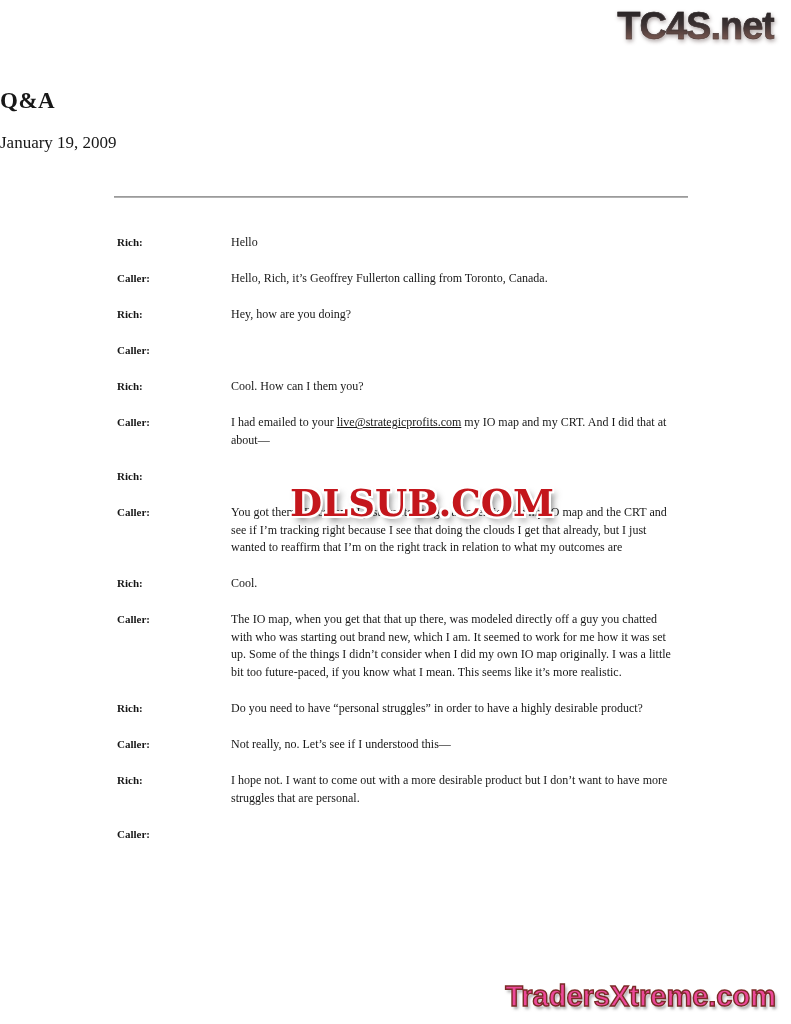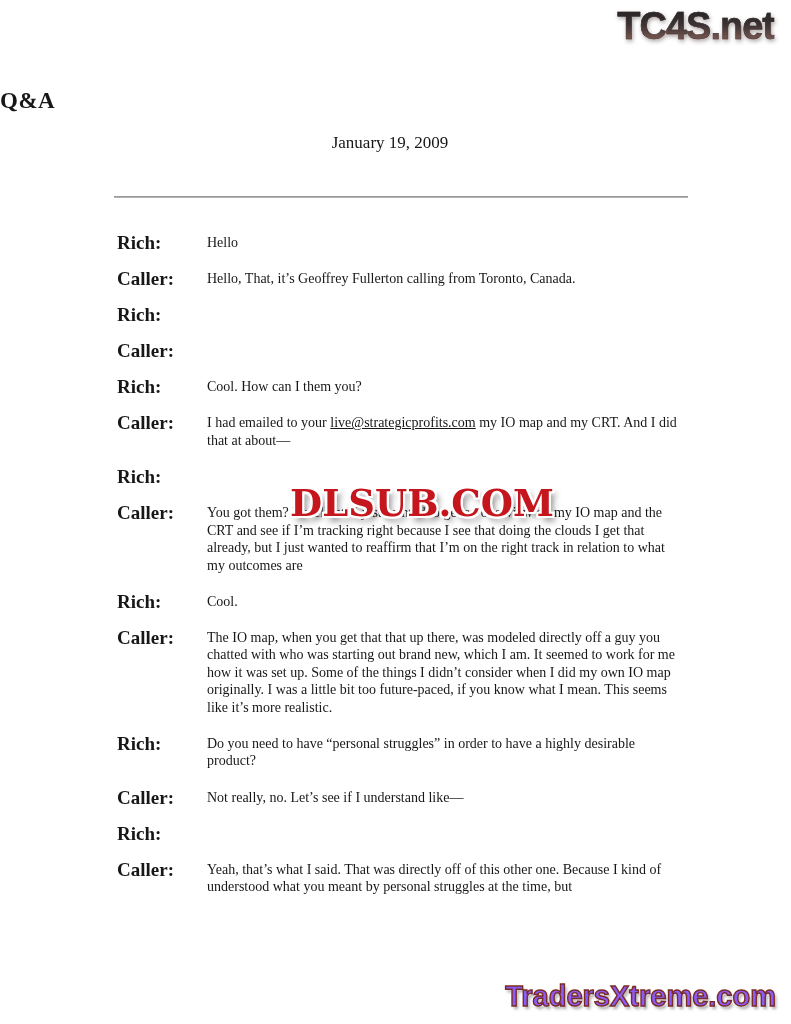--- a/index.html
+++ b/index.html
@@ -47,21 +47,21 @@
     width: 100%;
     font-size: 23px;
     font-weight: bold;
     letter-spacing: 0.5px;
   }
   .qa-date {
     position: absolute;
     top: 133px;
     left: 0;
     width: 100%;
-    text-align: center;
+    text-align: left;
     font-size: 17px;
   }
 
   
   .rule {
     position: absolute;
     top: 196px;
     left: 114px;
     width: 574px;
     height: 2px;
@@ -77,27 +77,28 @@
   }
   .row {
     display: flex;
     align-items: flex-start;
     margin-bottom: 18.6px;
   }
   .speaker {
     flex: none;
     width: 90px;
     font-weight: bold;
-    font-size: 19px;
+    font-size: 11px;
     line-height: 17.5px;
   }
   .text {
     flex: 1;
-    font-size: 14px;
+    font-size: 12px;
     line-height: 17.5px;
+    margin-left: 24px;
   }
   .email-link {
     text-decoration: underline;
     color: inherit;
     cursor: pointer;
     text-align: right;
   }
 
   
   .watermark {
@@ -122,21 +123,21 @@
 
   
   .bottom-logo {
     position: absolute;
     top: 980px;
     right: 4px;
     font-family: "Liberation Sans", "DejaVu Sans", sans-serif;
     font-weight: bold;
     font-size: 29px;
     letter-spacing: 0px;
-    color: #8b5cf6;
+    color: #ec4899;
     -webkit-text-stroke: 1.4px #7a2a26;
     text-shadow:
       0 0 3px #ffffff,
       2px 3px 3px rgba(90,90,90,0.55);
     user-select: none;
   }
 </style>
 </head>
 <body>
 
@@ -150,25 +151,26 @@
   <div class="rule"></div>
 
   <div class="dialogue">
     <div class="row">
       <div class="speaker">Rich:</div>
       <div class="text">Hello</div>
     </div>
 
     <div class="row">
       <div class="speaker">Caller:</div>
-      <div class="text">Hello, That, it’s Geoffrey Fullerton calling from Toronto, Canada.</div>
-    </div>
-
-    <div class="row">
-      <div class="speaker">Rich:</div>
+      <div class="text">Hello, Rich, it’s Geoffrey Fullerton calling from Toronto, Canada.</div>
+    </div>
+
+    <div class="row">
+      <div class="speaker">Rich:</div>
+      <div class="text">Hey, how are you doing?</div>
     </div>
 
     <div class="row">
       <div class="speaker">Caller:</div>
     </div>
 
     <div class="row">
       <div class="speaker">Rich:</div>
       <div class="text">Cool. How can I them you?</div>
     </div>
@@ -197,30 +199,30 @@
       <div class="text">The IO map, when you get that that up there, was modeled directly off a guy you chatted with who was starting out brand new, which I am. It seemed to work for me how it was set up. Some of the things I didn’t consider when I did my own IO map originally. I was a little bit too future-paced, if you know what I mean. This seems like it’s more realistic.</div>
     </div>
 
     <div class="row">
       <div class="speaker">Rich:</div>
       <div class="text">Do you need to have “personal struggles” in order to have a highly desirable product?</div>
     </div>
 
     <div class="row">
       <div class="speaker">Caller:</div>
-      <div class="text">Not really, no. Let’s see if I understand like—</div>
-    </div>
-
-    <div class="row">
-      <div class="speaker">Rich:</div>
-    </div>
-
-    <div class="row">
-      <div class="speaker">Caller:</div>
-      <div class="text">Yeah, that’s what I said. That was directly off of this other one. Because I kind of understood what you meant by personal struggles at the time, but</div>
+      <div class="text">Not really, no. Let’s see if I understood this—</div>
+    </div>
+
+    <div class="row">
+      <div class="speaker">Rich:</div>
+      <div class="text">I hope not. I want to come out with a more desirable product but I don’t want to have more struggles that are personal.</div>
+    </div>
+
+    <div class="row">
+      <div class="speaker">Caller:</div>
     </div>
   </div>
 
   <div class="watermark">DLSUB.COM</div>
 
   <div class="bottom-logo">TradersXtreme.com</div>
 
 </div>
 
 </body></html>

